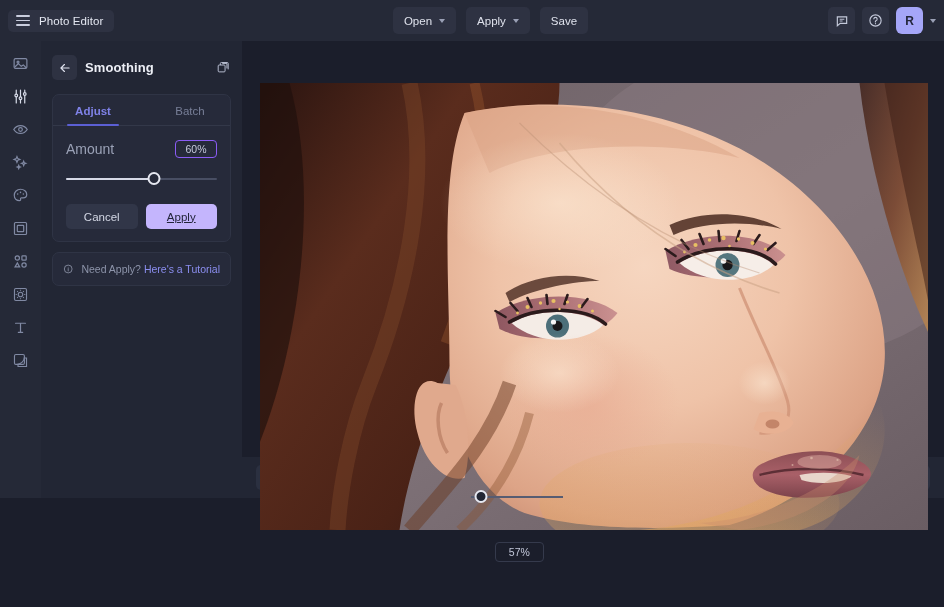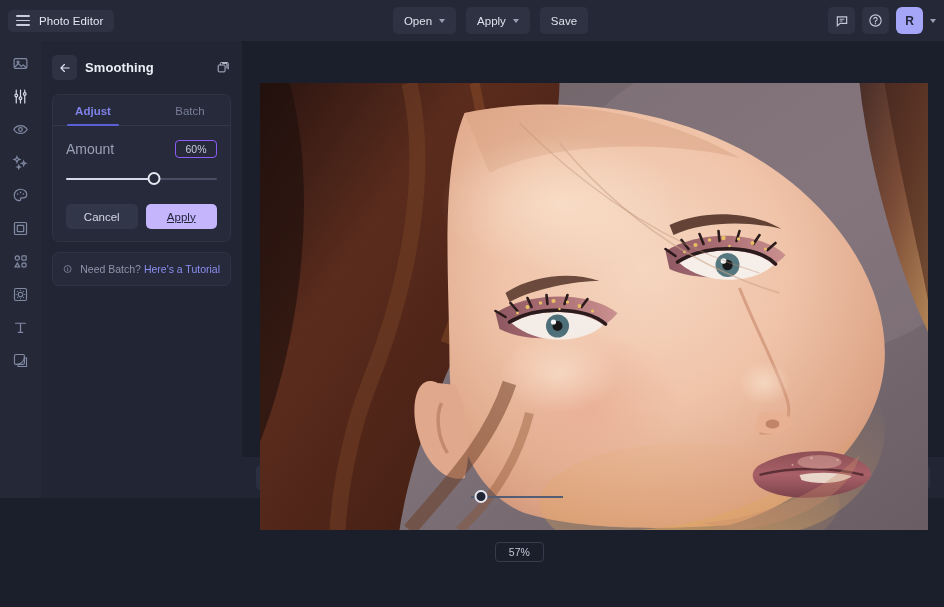--- a/index.html
+++ b/index.html
@@ -357,21 +357,21 @@
           <button class="btn btn-apply">Apply</button>
         </div>
       </div>
 
       <div class="help">
         <svg width="14" height="14" viewBox="0 0 24 24" fill="none" stroke="#9aa1b6" stroke-width="1.7">
           <circle cx="12" cy="12" r="9"></circle>
           <path d="M12 11v5.5" stroke-linecap="round"></path>
           <circle cx="12" cy="7.8" r="1" fill="#9aa1b6" stroke="none"></circle>
         </svg>
-        <span class="help-text"><span>Need Batch? </span><span class="help-link">Here's a Tutorial</span></span>
+        <span class="help-text"><span>Need Apply? </span><span class="help-link">Here's a Tutorial</span></span>
       </div>
     </div>
 
     <div class="canvas-wrap">
       <div class="canvas">
         <div class="photo">
           <svg viewBox="0 0 669 447" preserveAspectRatio="xMidYMid slice">
             <defs>
               <linearGradient id="bg" x1="0" y1="0" x2="1" y2="1">
                 <stop offset="0" stop-color="#6e6166"></stop>

